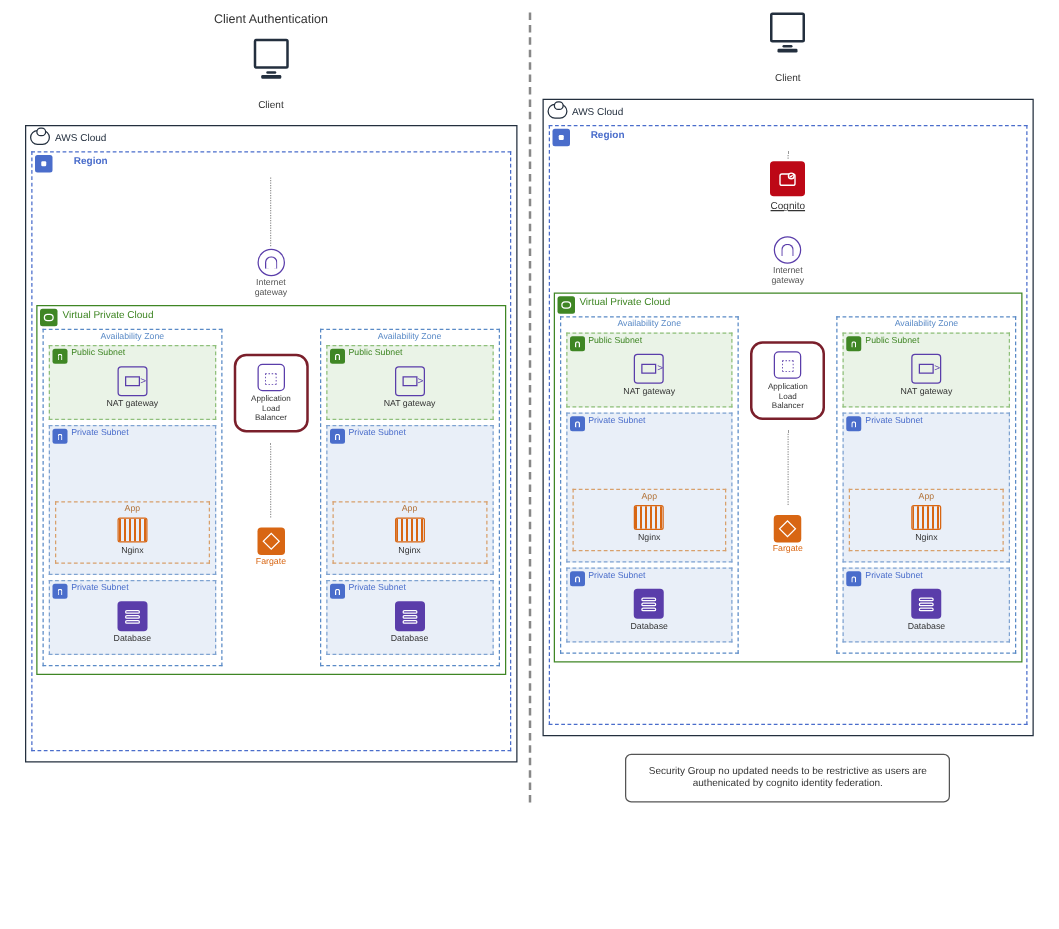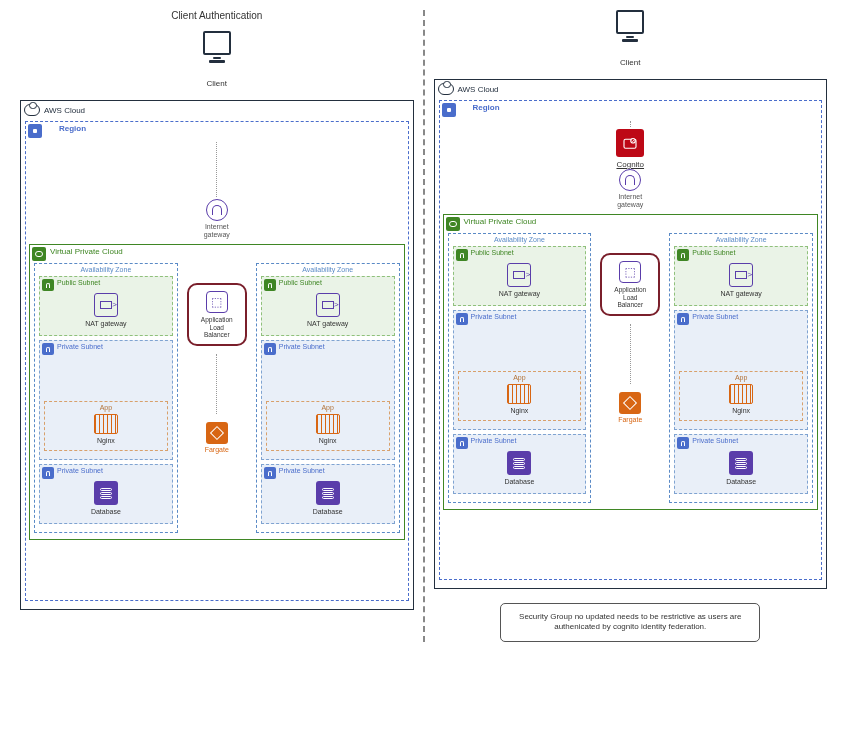--- a/index.html
+++ b/index.html
@@ -45,21 +45,21 @@
   .region-frame {
     border: 1px dashed #4A6DCB;
     padding: 18px 3px 6px 3px;
     position:relative;
     min-height: 480px;
   }
   .region-frame > .legend { position:absolute; top:2px; left:2px; display:flex; gap:17px; font-size:8px; color:#4A6DCB;font-weight:bold;}
   .region-frame > .legend .b { width:14px; height:14px; background:#4A6DCB; border-radius:2px; display:flex; align-items:center; justify-content:center;}
   .region-frame > .legend .b .dot { width:4px;height:4px;background:#fff;border-radius:1px; }
 
-  .cognito-wrap { text-align:center; margin-bottom:0;text-decoration:underline;}
+  .cognito-wrap { text-align:center; margin-bottom:20px;text-decoration:underline;}
   .cognito-icon { width:28px; height:28px; margin:0 auto; background:#BD0816; border-radius:3px; display:flex; align-items:center; justify-content:center;}
   .cognito-icon svg { width:18px; height:18px; }
   .cognito-label { font-size:8px; margin-top:3px;}
 
   .igw-wrap { text-align:center; margin-bottom:6px; }
   .igw-icon { width:22px; height:22px; margin:0 auto; border:1.5px solid #5A3DAA; border-radius:50%; display:flex; align-items:center; justify-content:center; background:#fff;}
   .igw-icon .arch { width:10px; height:10px; border:1.5px solid #5A3DAA; border-bottom:none; border-radius:10px 10px 0 0;}
   .igw-label { font-size:7px; text-align:center; line-height:1.1; margin-top:2px; color:#555; }
 
   .vpc-frame {

